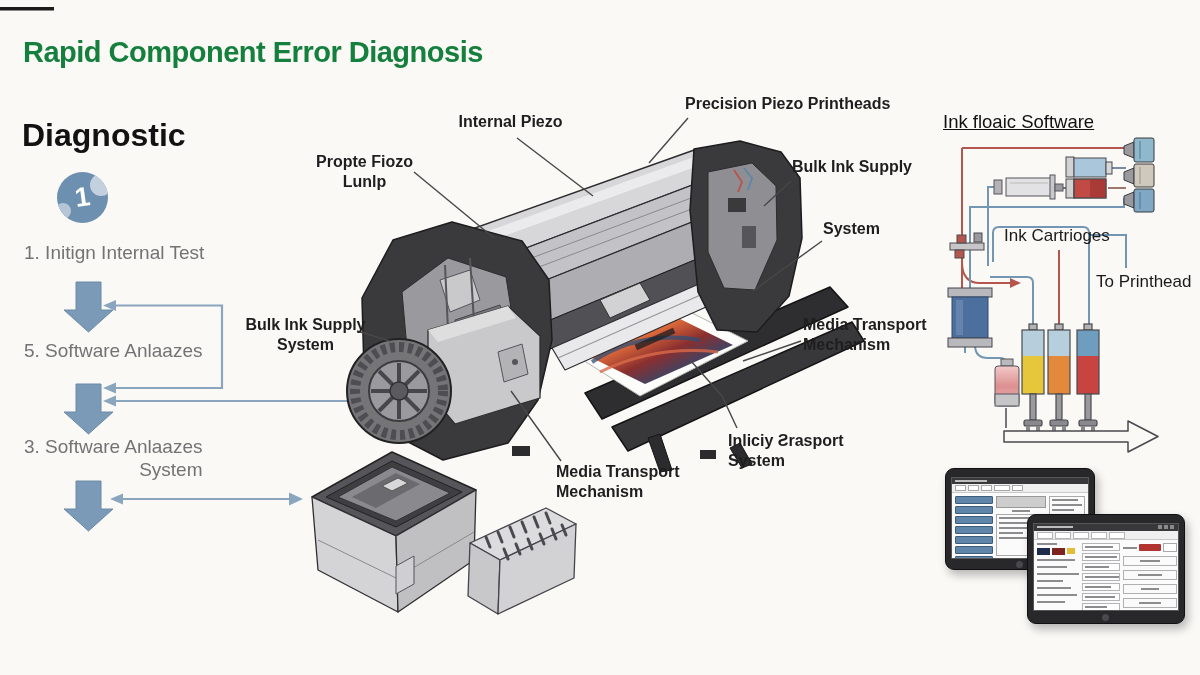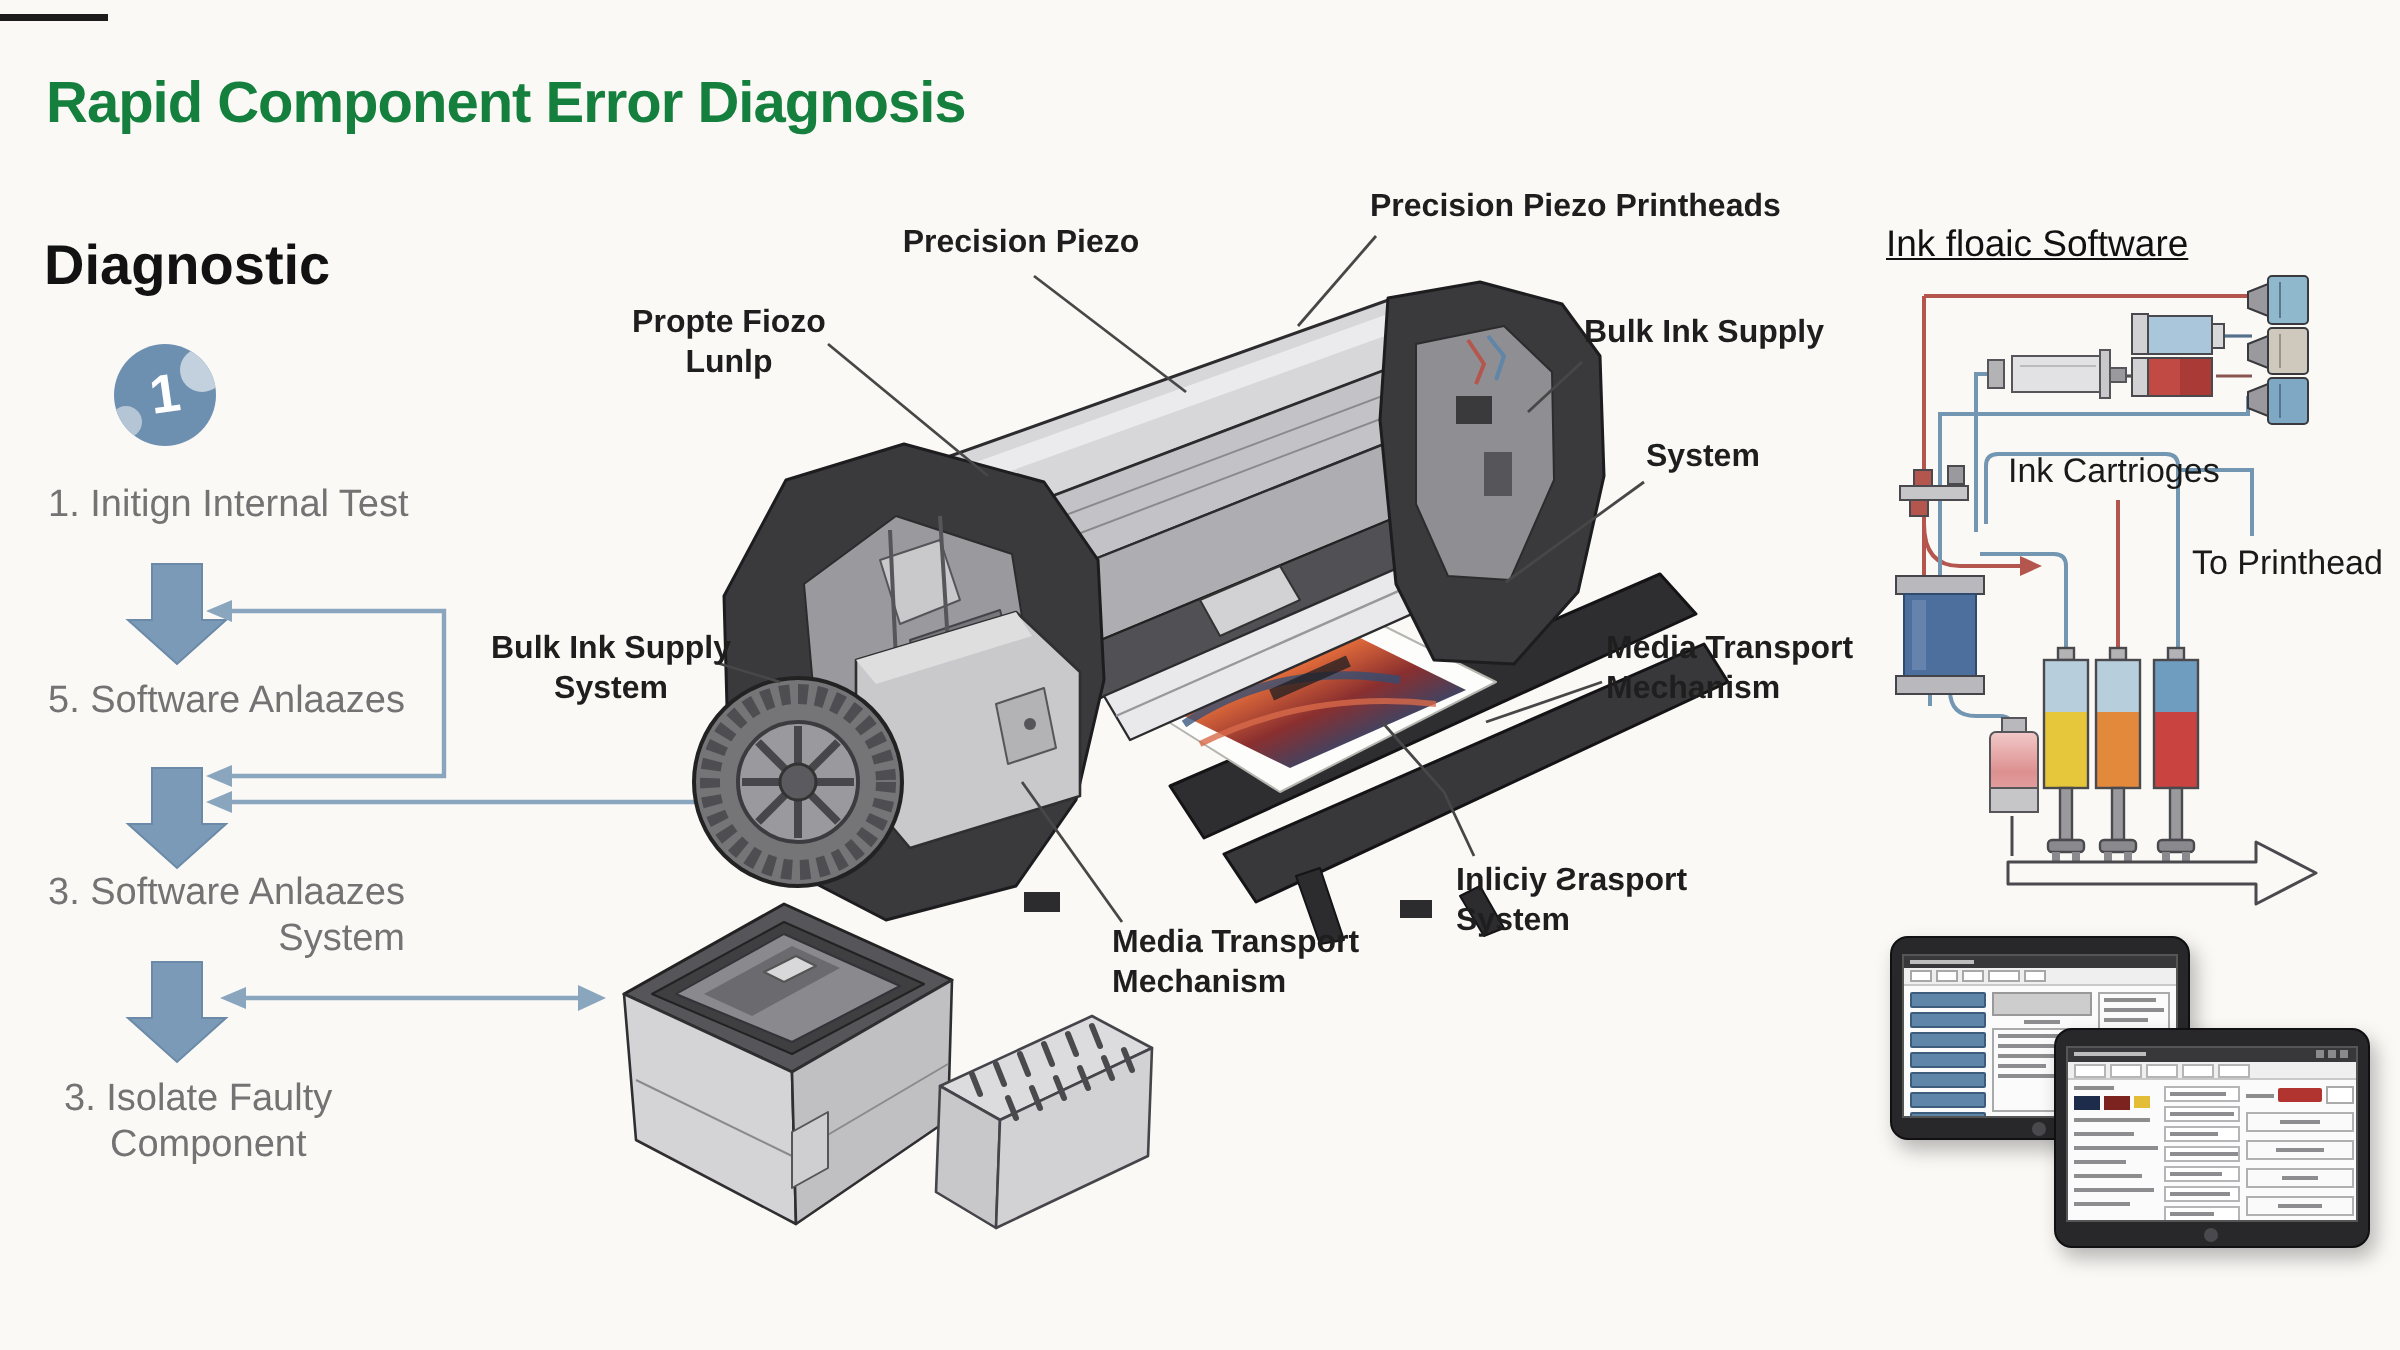--- a/index.html
+++ b/index.html
@@ -2,21 +2,21 @@
 <html><head>
 <meta charset="utf-8">
 <style>
   html,body{margin:0;padding:0;background:#e8e8e8;}
   #canvas{
     position:relative;width:1200px;height:675px;overflow:hidden;
     background:#faf9f6;font-family:"Liberation Sans",sans-serif;color:#1c1c1c;
   }
   .abs{position:absolute;}
   .ttl{font-weight:bold;font-size:29px;letter-spacing:-0.5px;color:#15803d;}
-  .h2{font-weight:bold;font-size:28px;color:#121212;}
+  .h2{font-weight:bold;font-size:32px;color:#121212;}
   .step{font-size:19px;color:#737373;line-height:1.22;white-space:pre-line;
         padding-left:23px;text-indent:-23px;}
   .lbl{font-size:16px;color:#1e1e1e;line-height:1.24;white-space:pre-line;font-weight:bold;}
   .lbl.ctr{text-align:center;}
   .inklbl{font-size:17px;color:#1a1a1a;white-space:pre-line;}
   .inkttl{font-size:18.5px;color:#111;}
   
   .badge{width:51px;height:51px;border-radius:50%;background:#6d8fb0;overflow:hidden;
          display:flex;align-items:center;justify-content:center;}
   .badge .spot1{position:absolute;width:22px;height:22px;border-radius:50%;
@@ -304,24 +304,22 @@
   <div class="abs badge" style="left:57px;top:172px;">
     <div class="spot1"></div>
     <div class="spot2"></div>
     <div class="num">1</div>
   </div>
 
   <div class="abs step" style="left:24px;top:241px;">1. Initign Internal Test</div>
   <div class="abs step" style="left:24px;top:339px;">5. Software Anlaazes</div>
   <div class="abs step" style="left:24px;top:435px;text-align:right;">3. Software Anlaazes
 System</div>
-  <div class="abs step" style="left:32px;top:538px;">3. Isolate Faulty
-Component</div>
-
-  <div class="abs lbl ctr" style="left:423px;top:112px;width:175px;">Precision Piezo</div>
+
+  <div class="abs lbl ctr" style="left:423px;top:112px;width:175px;">Internal Piezo</div>
   <div class="abs lbl" style="left:685px;top:94px;">Precision Piezo Printheads</div>
   <div class="abs lbl" style="left:792px;top:157px;">Bulk Ink Supply</div>
   <div class="abs lbl" style="left:823px;top:219px;">System</div>
   <div class="abs lbl ctr" style="left:287px;top:152px;width:155px;">Propte Fiozo
 Lunlp</div>
   <div class="abs lbl ctr" style="left:228px;top:315px;width:155px;">Bulk Ink Supply
 System</div>
   <div class="abs lbl" style="left:803px;top:315px;">Media Transport
 Mechanism</div>
   <div class="abs lbl" style="left:556px;top:462px;">Media Transport

